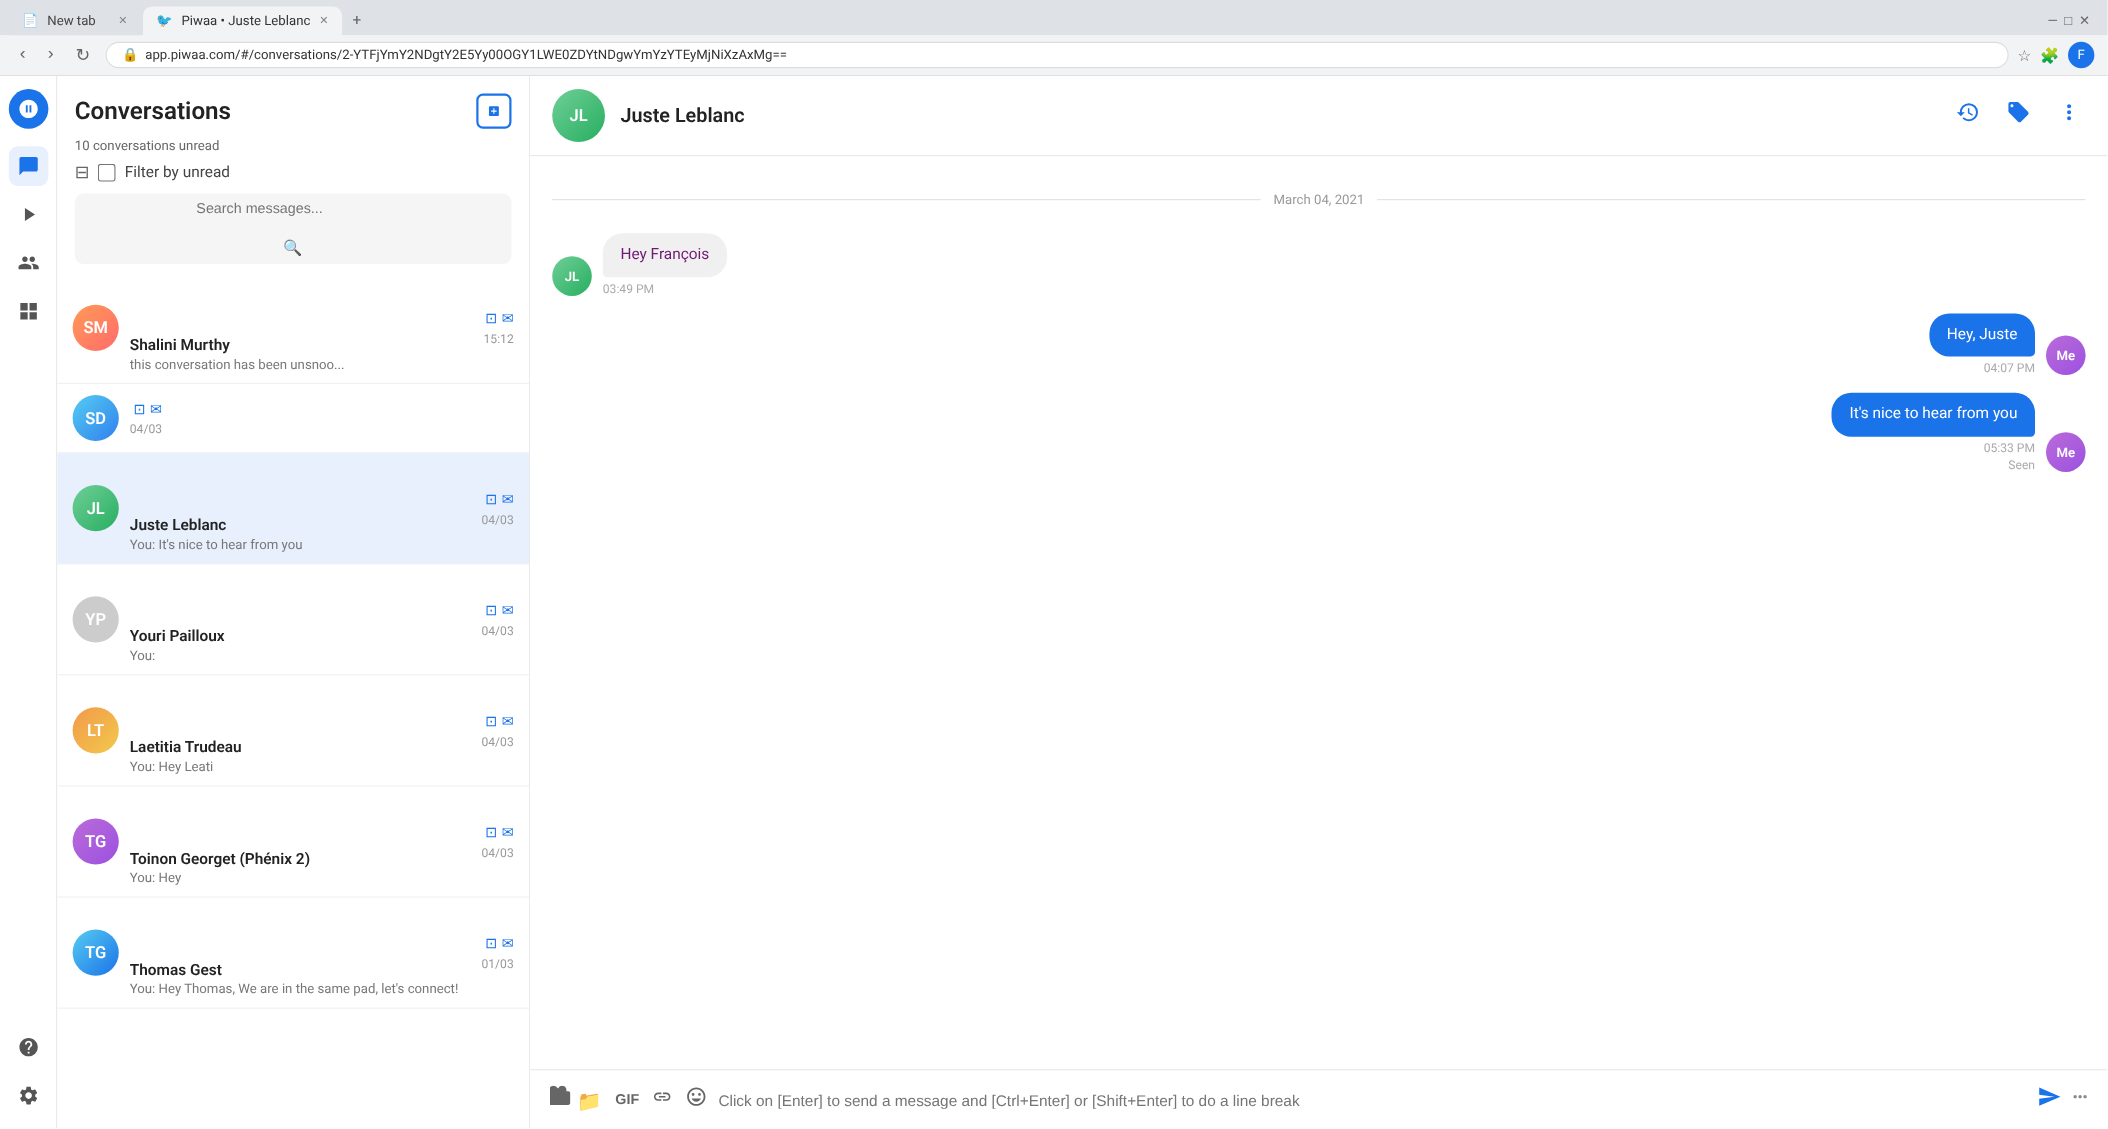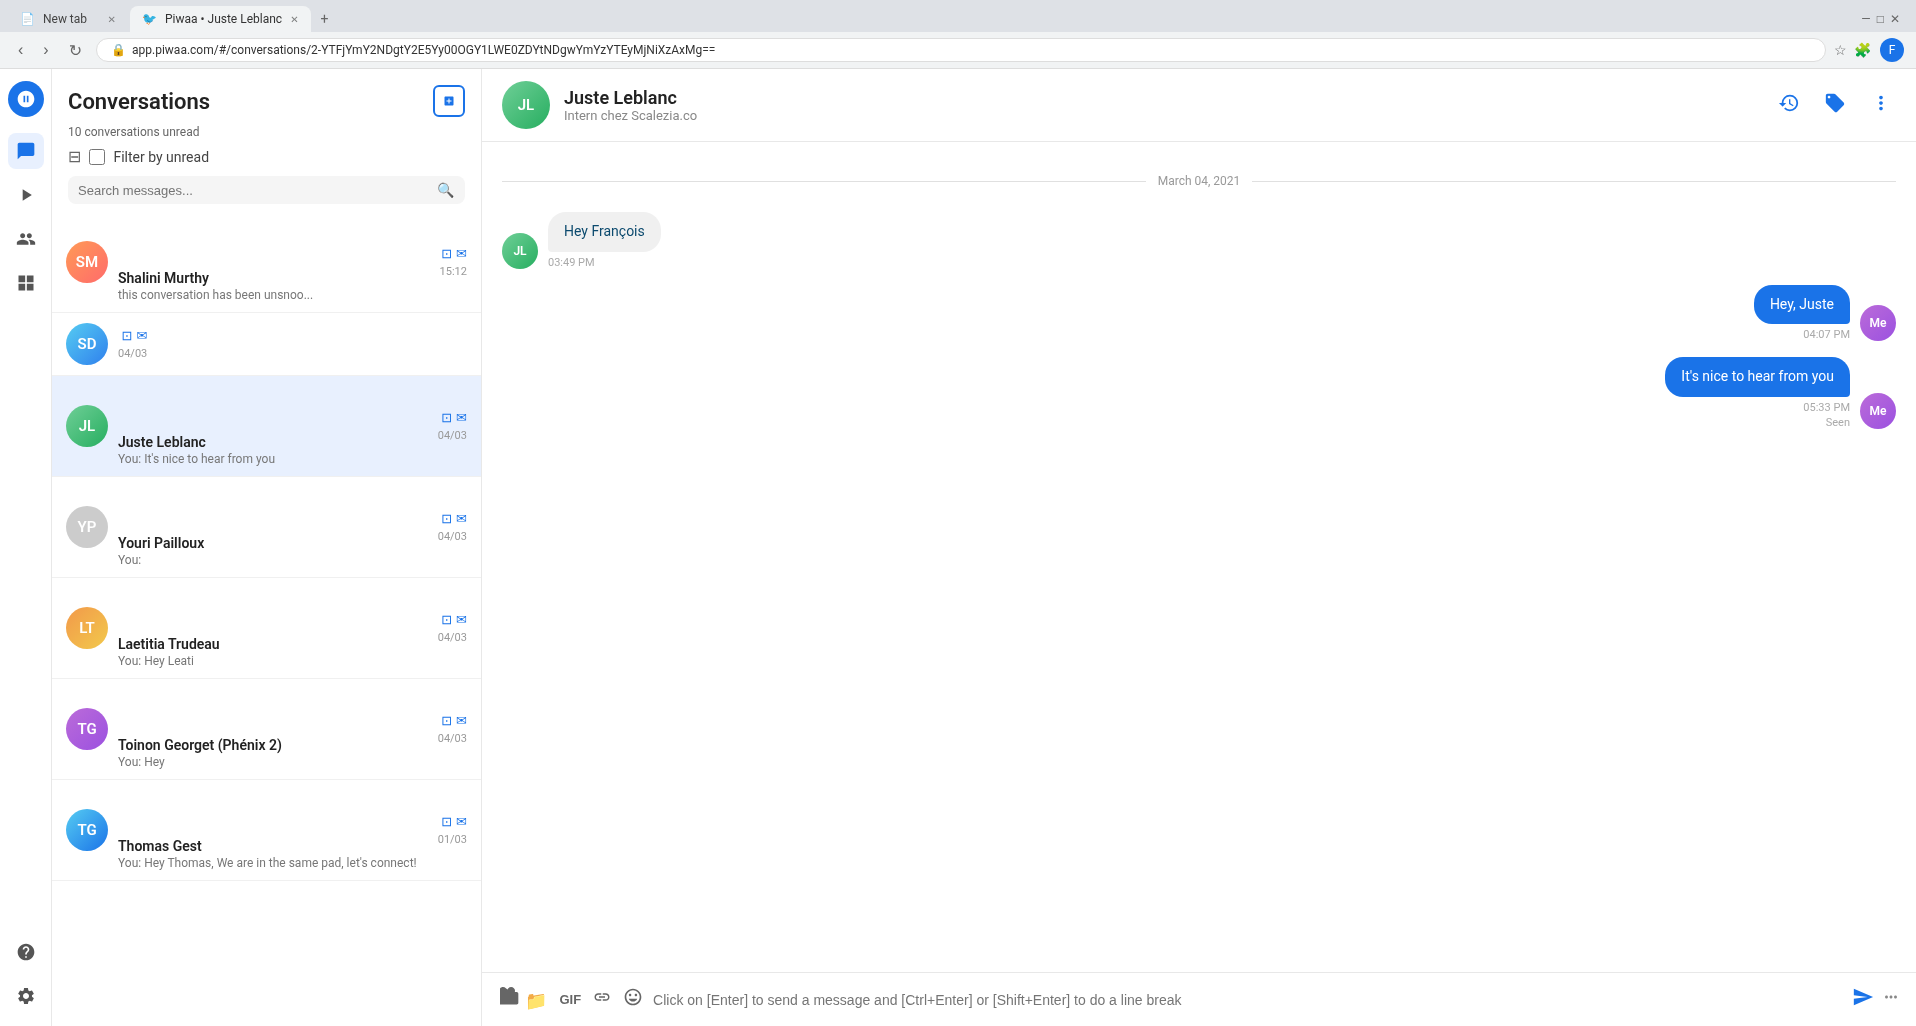--- a/index.html
+++ b/index.html
@@ -34,21 +34,21 @@
     .conversations-panel { width: 430px; border-right: 1px solid #e8e8e8; display: flex; flex-direction: column; flex-shrink: 0; }
     .conv-header { padding: 16px 16px 8px; }
     .conv-title-row { display: flex; align-items: center; justify-content: space-between; margin-bottom: 8px; }
     .conv-title { font-size: 22px; font-weight: 600; color: #222; }
     .new-conv-btn { background: none; border: 2px solid #1a73e8; color: #1a73e8; border-radius: 6px; padding: 4px 8px; cursor: pointer; font-size: 16px; display: flex; align-items: center; justify-content: center; width: 32px; height: 32px; }
     .unread-count { font-size: 12px; color: #666; margin-bottom: 8px; }
     .filter-row { display: flex; align-items: center; gap: 8px; margin-bottom: 10px; }
     .filter-icon { color: #666; font-size: 16px; cursor: pointer; }
     .filter-checkbox { width: 16px; height: 16px; cursor: pointer; }
     .filter-label { font-size: 14px; color: #444; cursor: pointer; }
-    .search-bar { display: flex; align-items: center; background: #f5f5f5; border-radius: 8px; padding: 6px 10px; gap: 4px; }
+    .search-bar { display: flex; align-items: center; background: #f5f5f5; border-radius: 8px; padding: 6px 10px; gap: 20px; flex-direction: column; }
     .search-input { flex: 1; border: none; background: none; font-size: 13px; color: #333; outline: none; }
     .search-icon-btn { color: #888; cursor: pointer; font-size: 14px; }
 
     
     .conv-list { flex: 1; overflow-y: auto; }
     .conv-item { display: flex; align-items: center; padding: 10px 14px; gap: 10px; cursor: pointer; border-bottom: 1px solid #f0f0f0; position: relative; }
     .conv-item.active { background: #e8f0fe; }
     .conv-avatar { width: 42px; height: 42px; border-radius: 50%; background: #ccc; flex-shrink: 0; overflow: hidden; display: flex; align-items: center; justify-content: center; font-size: 16px; color: #fff; font-weight: 600; }
     .conv-info { flex: 1; min-width: 0; }
     .conv-name { font-size: 14px; font-weight: 600; color: #222; margin-bottom: 2px; margin-top: 48px; }
@@ -72,21 +72,21 @@
     .date-divider { display: flex; align-items: center; gap: 12px; margin: 8px 0; }
     .date-divider::before, .date-divider::after { content: ''; flex: 1; height: 1px; background: #e0e0e0; }
     .date-divider-text { font-size: 12px; color: #999; white-space: nowrap; }
 
     .msg-row { display: flex; align-items: flex-end; gap: 10px; }
     .msg-row.incoming { justify-content: flex-start; }
     .msg-row.outgoing { justify-content: flex-end; }
     .msg-avatar { width: 36px; height: 36px; border-radius: 50%; background: #888; flex-shrink: 0; overflow: hidden; }
     .msg-bubble-wrap { display: flex; flex-direction: column; max-width: 60%; }
     .msg-bubble { padding: 10px 16px; border-radius: 18px; font-size: 14px; line-height: 1.4; }
-    .msg-bubble.incoming { background: #f0f0f0; color: #0c4a6e; border-bottom-left-radius: 4px; }
+    .msg-bubble.incoming { background: #f0f0f0; color: #701a75; border-bottom-left-radius: 4px; }
     .msg-bubble.outgoing { background: #1a73e8; color: #fff; border-bottom-right-radius: 4px; }
     .msg-time { font-size: 11px; color: #aaa; margin-top: 4px; }
     .msg-row.outgoing .msg-time { text-align: right; }
     .msg-seen { font-size: 11px; color: #aaa; text-align: right; margin-top: 2px; }
 
     
     .chat-input-area { border-top: 1px solid #e8e8e8; padding: 12px 16px; }
     .input-tool-btn { background: none; border: none; cursor: pointer; color: #666; font-size: 18px; padding: 2px; }
     .input-row { display: flex; align-items: center; gap: 8px; }
     .input-text-area { flex: 1; font-size: 14px; color: #bbb; border: none; outline: none; background: none; }
@@ -330,21 +330,20 @@
   </div>
 
   <div class="chat-area">
 
     <div class="chat-header">
       <div class="chat-header-avatar av-juste">
         <div class="avatar-initials">JL</div>
       </div>
       <div class="chat-header-info">
         <div class="chat-header-name">Juste Leblanc</div>
-        <div class="chat-header-sub">Intern chez Scalezia.co</div>
       </div>
       <div class="chat-header-actions">
         <button class="chat-action-btn">
           <svg width="22" height="22" viewBox="0 0 24 24" fill="currentColor">
               <path d="M13 3a9 9 0 0 0-9 9H1l3.89 3.89.07.14L9 12H6c0-3.87 3.13-7 7-7s7 3.13 7 7-3.13 7-7 7c-1.93 0-3.68-.79-4.94-2.06l-1.42 1.42A8.954 8.954 0 0 0 13 21a9 9 0 0 0 0-18zm-1 5v5l4.28 2.54.72-1.21-3.5-2.08V8H12z"></path>
             </svg>
         </button>
         <button class="chat-action-btn">
           <svg width="22" height="22" viewBox="0 0 24 24" fill="currentColor">
               <path d="M21.41 11.58l-9-9C12.05 2.22 11.55 2 11 2H4c-1.1 0-2 .9-2 2v7c0 .55.22 1.05.59 1.42l9 9c.36.36.86.58 1.41.58.55 0 1.05-.22 1.41-.59l7-7c.37-.36.59-.86.59-1.41 0-.55-.23-1.06-.59-1.42zM5.5 7C4.67 7 4 6.33 4 5.5S4.67 4 5.5 4 7 4.67 7 5.5 6.33 7 5.5 7z"></path>

